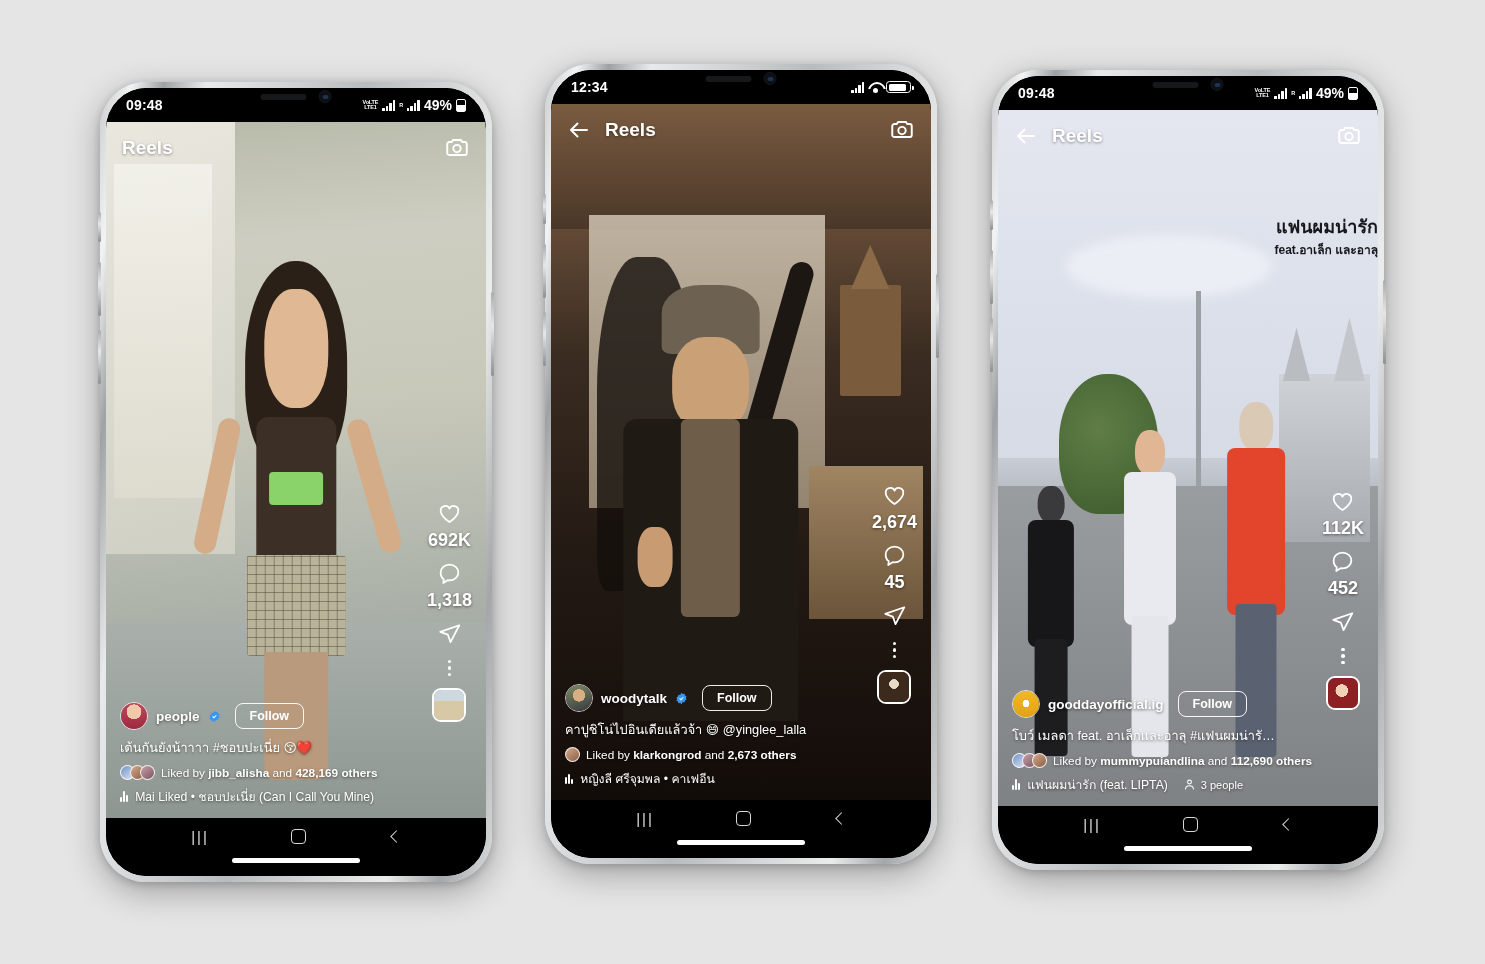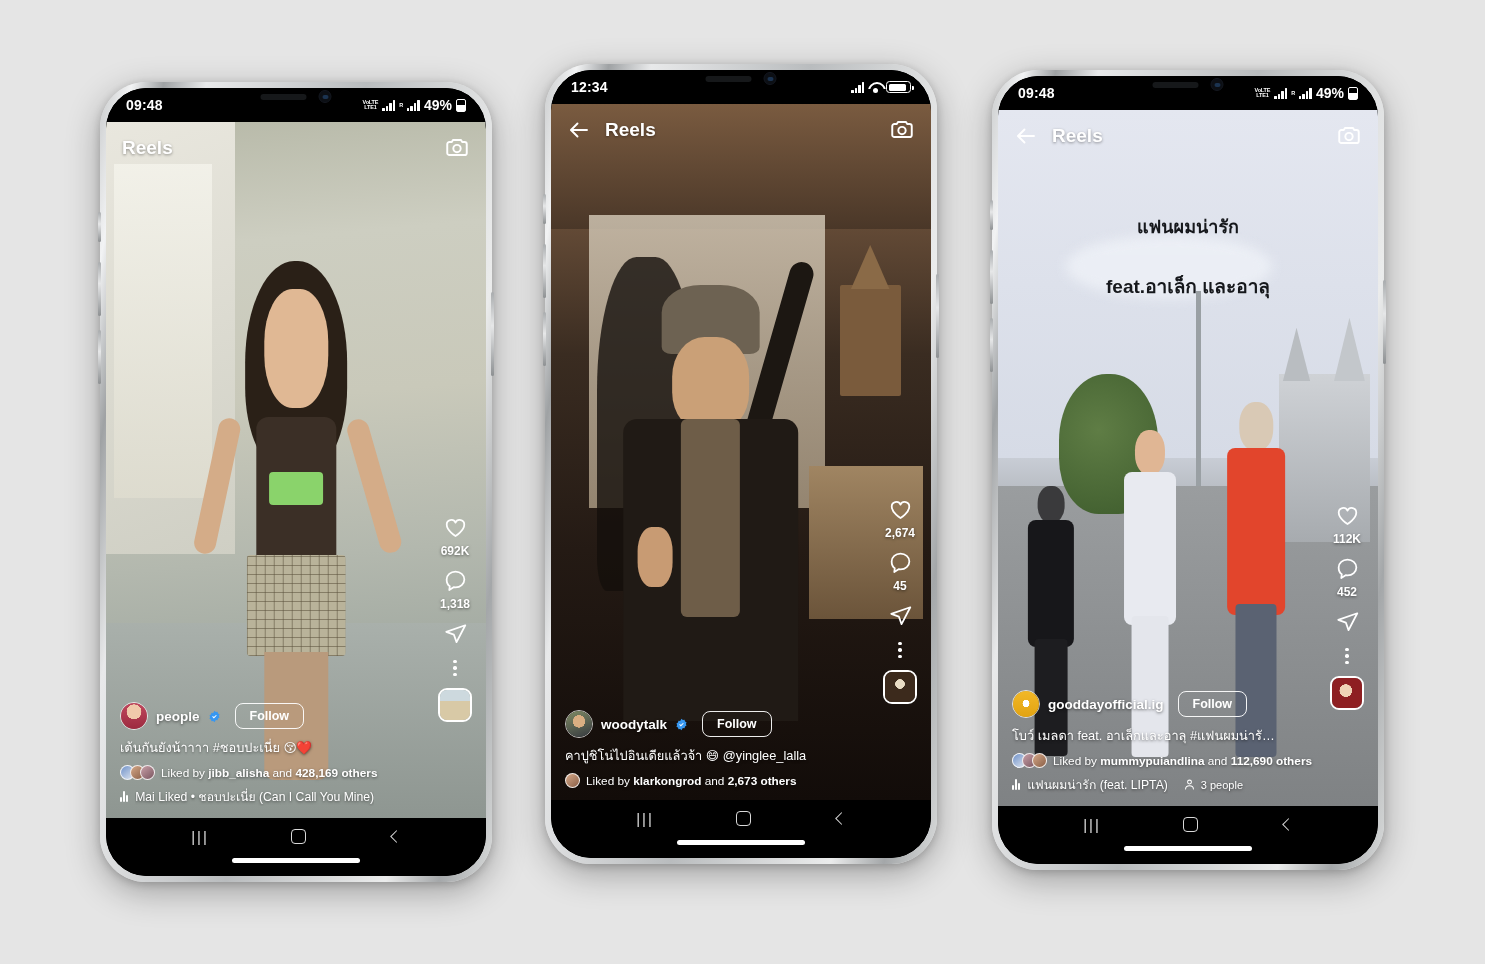--- a/index.html
+++ b/index.html
@@ -185,21 +185,21 @@
     z-index: 4;
   }
   .rail-item {
     display: flex;
     flex-direction: column;
     align-items: center;
     margin-bottom: 10px;
   }
   .rail-count {
     color: #fff;
-    font-size: 12px;
+    font-size: 18px;
     font-weight: bold;
     margin-top: 4px;
     text-shadow: 0 1px 3px rgba(0,0,0,.5);
   }
   .dots {
     display: flex; flex-direction: column; gap: 3px;
     align-items: center; margin-top: 4px; margin-bottom: 12px;
   }
   .dots b { width: 3.5px; height: 3.5px; border-radius: 50%; background: #fff; display: block; }
   .thumb {
@@ -417,28 +417,28 @@
   .p3 .lg { position:absolute; left:50%; top:58%; transform:translateX(-50%);
     width:54%; height:44%; border-radius:4px; }
   .p3a { left:6%; width:16%; height:38%; }
   .p3a .hd { background:#3a3a3c; } .p3a .bd { background:#17171a; } .p3a .lg { background:#1d1d20; }
   .p3b { left:31%; width:18%; height:46%; }
   .p3b .hd { background:#e0b694; } .p3b .bd { background:#e8eaf0; } .p3b .lg { background:#e4e6ec; }
   .p3c { left:58%; width:20%; height:50%; }
   .p3c .hd { background:#d9c9b5; } .p3c .bd { background:#e2452c; } .p3c .lg { background:#5a6272; }
   .v3-text {
     position:absolute; left:0; right:0; top:15%;
-    text-align:center;
+    text-align:right;
     color:#16181c;
     font-size: 18px;
     font-weight: bold;
     line-height: 1.5;
     z-index:2;
   }
-  .v3-text .l2 { font-size: 19px; margin-top: 32px; }
+  .v3-text .l2 { font-size: 12px; }
   .v3-text .feat { font-weight: bold; }
 
   
   .av1 { background: radial-gradient(circle at 50% 34%, #f0c9ab 0 34%, transparent 35%),
                     linear-gradient(180deg,#c0475e,#9c2a3f); }
   .av2 { background: radial-gradient(circle at 50% 40%, #d9ae82 0 30%, transparent 31%),
                     linear-gradient(160deg,#7f8b64,#35393f); }
   .av3 { background: radial-gradient(circle at 50% 48%, #fff 0 18%, transparent 19%),
                     linear-gradient(180deg,#f2b827,#e2a312); }
   .fpa { background: linear-gradient(140deg,#6f91c9,#dfe6ef); }
@@ -703,20 +703,28 @@
               <div class="facepile">
                 <div class="fp fpb"></div>
               </div>
               <div class="likes-text">
                 <span>Liked by</span>
                 <b>klarkongrod</b>
                 <span>and</span>
                 <b>2,673 others</b>
               </div>
             </div>
+            <div class="audio-row">
+              <span class="eq bars3">
+                  <i></i>
+                  <i></i>
+                  <i></i>
+                </span>
+              <div class="audio-text">หญิงลี ศรีจุมพล • คาเฟอีน</div>
+            </div>
           </div>
         </div>
 
         <div class="navbar">
           <div class="nav-row">
             <div class="nav-recents">|||</div>
             <div class="nav-home"></div>
             <div class="nav-back"></div>
           </div>
           <div class="home-indicator"></div>

